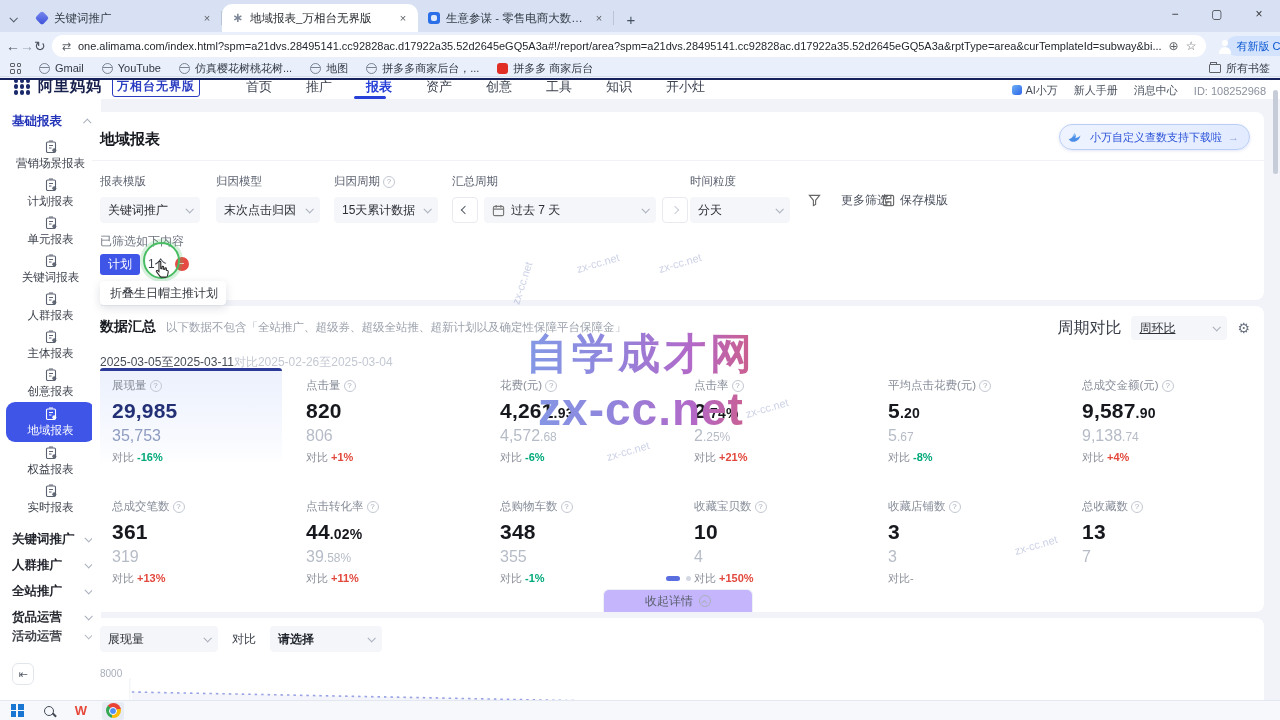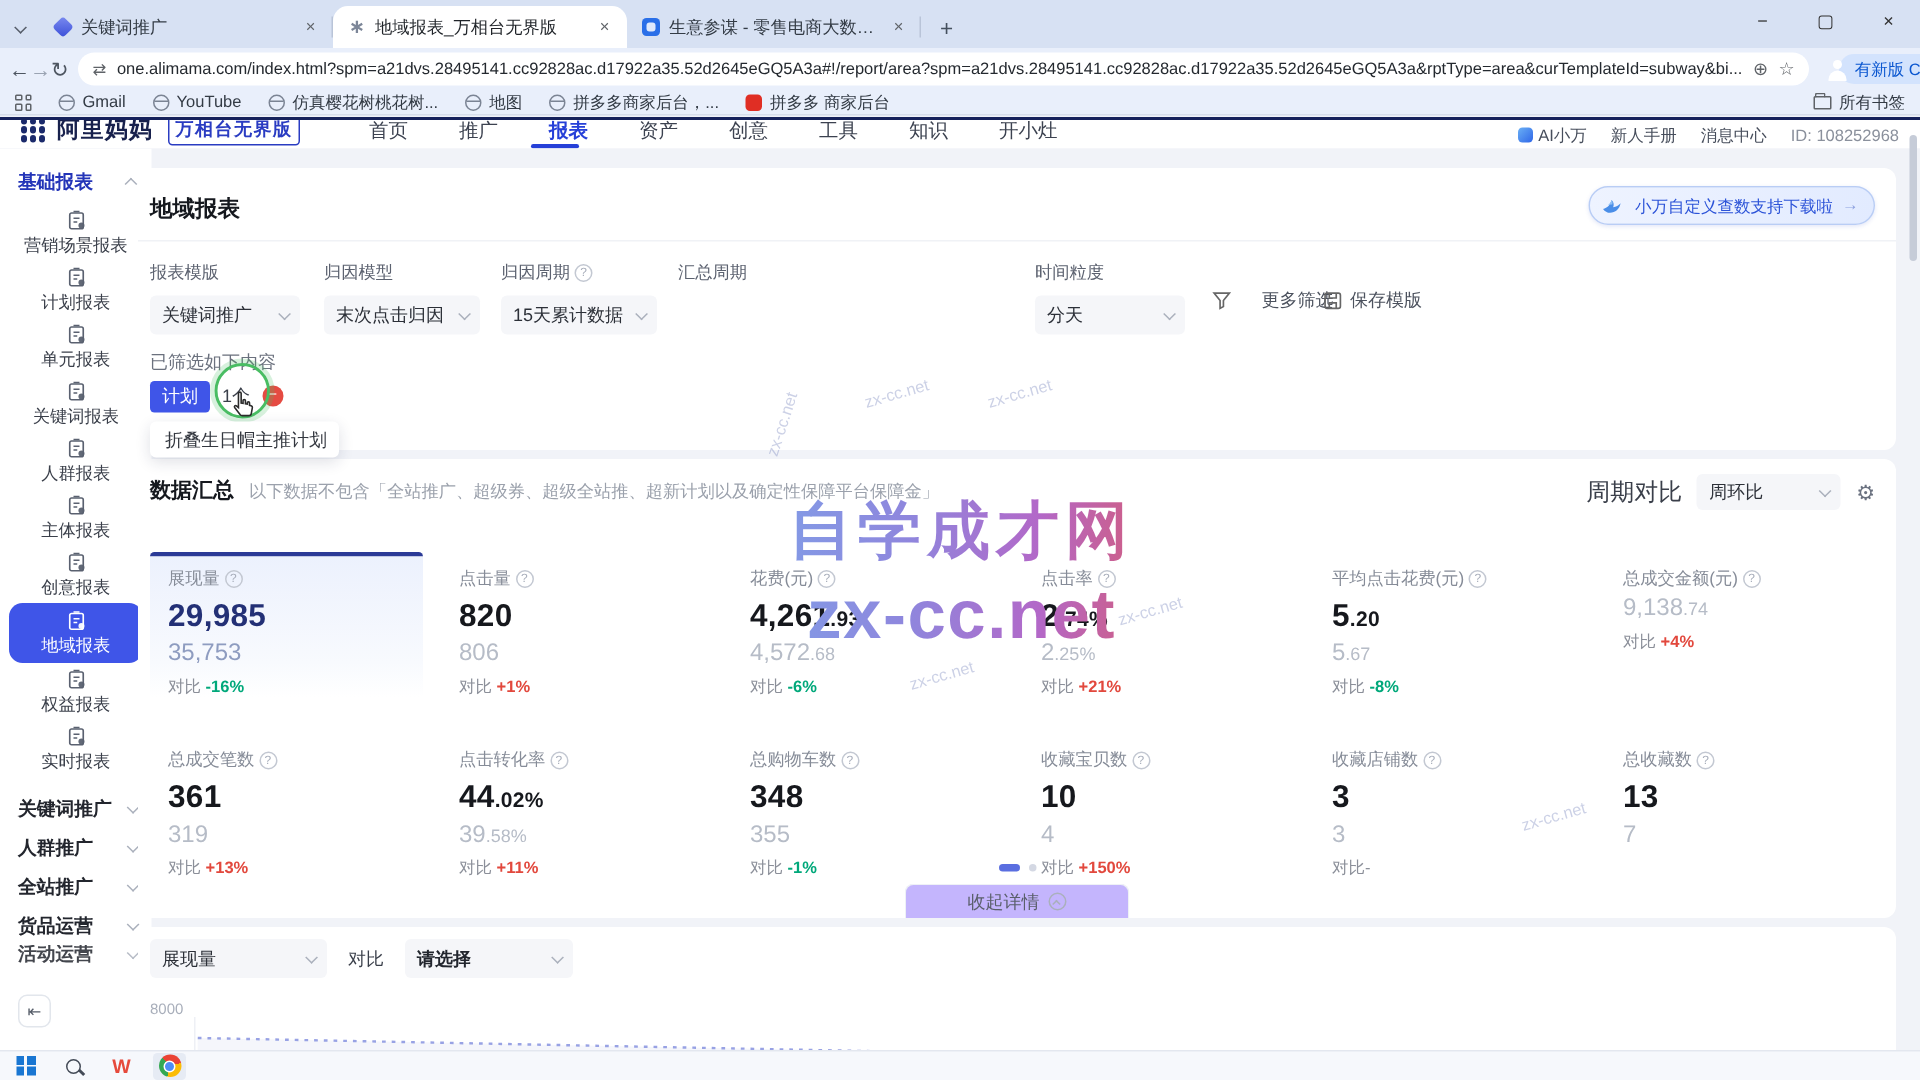--- a/index.html
+++ b/index.html
@@ -107,21 +107,21 @@
   .cursor-hand{position:absolute;left:153px;top:161px;pointer-events:none;}
   .fly-item{position:absolute;left:100px;top:182px;width:126px;height:24px;background:#fff;border-radius:4px;box-shadow:0 3px 10px rgba(25,35,70,.14);display:flex;align-items:center;padding:0 10px;font-size:12px;color:#33373f;z-index:5;white-space:nowrap;}
 
   
   .card2{top:207px;height:306px;}
   .sum-head{position:absolute;left:8px;top:12px;display:flex;align-items:baseline;gap:10px;}
   .sum-title{font-size:14px;font-weight:700;color:#15181e;}
   .sum-disc{font-size:11.5px;color:#9ba1ac;}
   .sum-right{position:absolute;right:14px;top:10px;display:flex;align-items:center;gap:10px;}
   .sum-right .lbl{font-size:16px;color:#3a3f4a;}
-  .dd.small{height:24px;width:96px;font-size:12px;}
+  .dd.small{height:24px;width:96px;font-size:12px;text-decoration:underline;}
   .gear{font-size:14px;color:#6b7280;}
   .dateline{position:absolute;left:8px;top:48px;font-size:12px;color:#474d59;}
   .dateline .dim{color:#c3c8d2;}
   .metrics{position:absolute;left:8px;right:12px;top:62px;display:grid;grid-template-columns:repeat(6,1fr);column-gap:12px;row-gap:24px;}
   .metric{border-top:3px solid transparent;padding:7px 12px 0;border-radius:3px;}
   .metric.selected{background:linear-gradient(180deg,#ecf1fd 0%,#f8fafe 75%,#fff 100%);border-top-color:#2b3a97;}
   .m-label{font-size:11.5px;color:#868c98;display:flex;align-items:center;gap:3px;white-space:nowrap;}
   .m-v{margin-top:6px;font-size:21px;font-weight:700;color:#16181d;letter-spacing:.2px;}
   .m-v .sub{font-size:14px;}
   .metric.selected .m-v{color:#233076;}
@@ -474,20 +474,36 @@
             <span>归因周期</span>
             <span class="q">?</span>
           </div>
         <div class="dd">
             <span class="grow">15天累计数据</span>
             <span class="chev"></span>
           </div>
       </div>
       <div class="fgroup" style="left:360px;">
         <div class="flabel">汇总周期</div>
+        <div style="display:flex;align-items:center;gap:6px;">
+          <span class="sqbtn">
+              <span class="chev left dark"></span>
+            </span>
+          <div class="dd" style="width:172px;">
+            <svg class="cal-ic" width="13" height="13" viewBox="0 0 14 14" fill="none" stroke="#777" stroke-width="1.2">
+                <rect x="1.5" y="2.5" width="11" height="10" rx="1.5"></rect>
+                <path d="M1.5 5.5h11M4.5 1v3M9.5 1v3"></path>
+              </svg>
+            <span class="grow">过去 7 天</span>
+            <span class="chev"></span>
+          </div>
+          <span class="sqbtn">
+              <span class="chev right lite"></span>
+            </span>
+        </div>
       </div>
       <div class="fgroup" style="left:598px;width:100px;">
         <div class="flabel">时间粒度</div>
         <div class="dd">
             <span class="grow">分天</span>
             <span class="chev"></span>
           </div>
       </div>
       <div class="textbtn" style="left:716px;gap:20px;">
         <svg class="ic-svg" width="13" height="13" viewBox="0 0 14 14" fill="none" stroke="#666" stroke-width="1.2">
@@ -525,20 +541,23 @@
         <span class="sum-disc">以下数据不包含「全站推广、超级券、超级全站推、超新计划以及确定性保障平台保障金」</span>
       </div>
       <div class="sum-right">
         <span class="lbl">周期对比</span>
         <div class="dd small">
             <span class="grow">周环比</span>
             <span class="chev"></span>
           </div>
         <span class="gear">⚙</span>
       </div>
+      <div class="dateline">
+        <span>2025-03-05至2025-03-11</span><span class="dim">对比</span><span class="dim">2025-02-26至2025-03-04</span>
+      </div>
 
       <div class="metrics">
 
           <div class="metric selected">
             <div class="m-label">
               <span>展现量</span>
               <span class="q">?</span>
             </div>
             <div class="m-v"><span>29,985</span><span class="sub"></span></div>
             <div class="m-p"><span>35,753</span><span class="sub"></span></div>
@@ -583,20 +602,21 @@
             <div class="m-v"><span>5</span><span class="sub">.20</span></div>
             <div class="m-p"><span>5</span><span class="sub">.67</span></div>
             <div class="m-cmp"><span>对比</span> <span class="val down">-8%</span></div>
           </div>
 
           <div class="metric">
             <div class="m-label">
               <span>总成交金额(元)</span>
               <span class="q">?</span>
             </div>
+            <div class="m-v"><span>9,587</span><span class="sub">.90</span></div>
             <div class="m-p"><span>9,138</span><span class="sub">.74</span></div>
             <div class="m-cmp"><span>对比</span> <span class="val up">+4%</span></div>
           </div>
 
           <div class="metric">
             <div class="m-label">
               <span>总成交笔数</span>
               <span class="q">?</span>
             </div>
             <div class="m-v"><span>361</span><span class="sub"></span></div>

